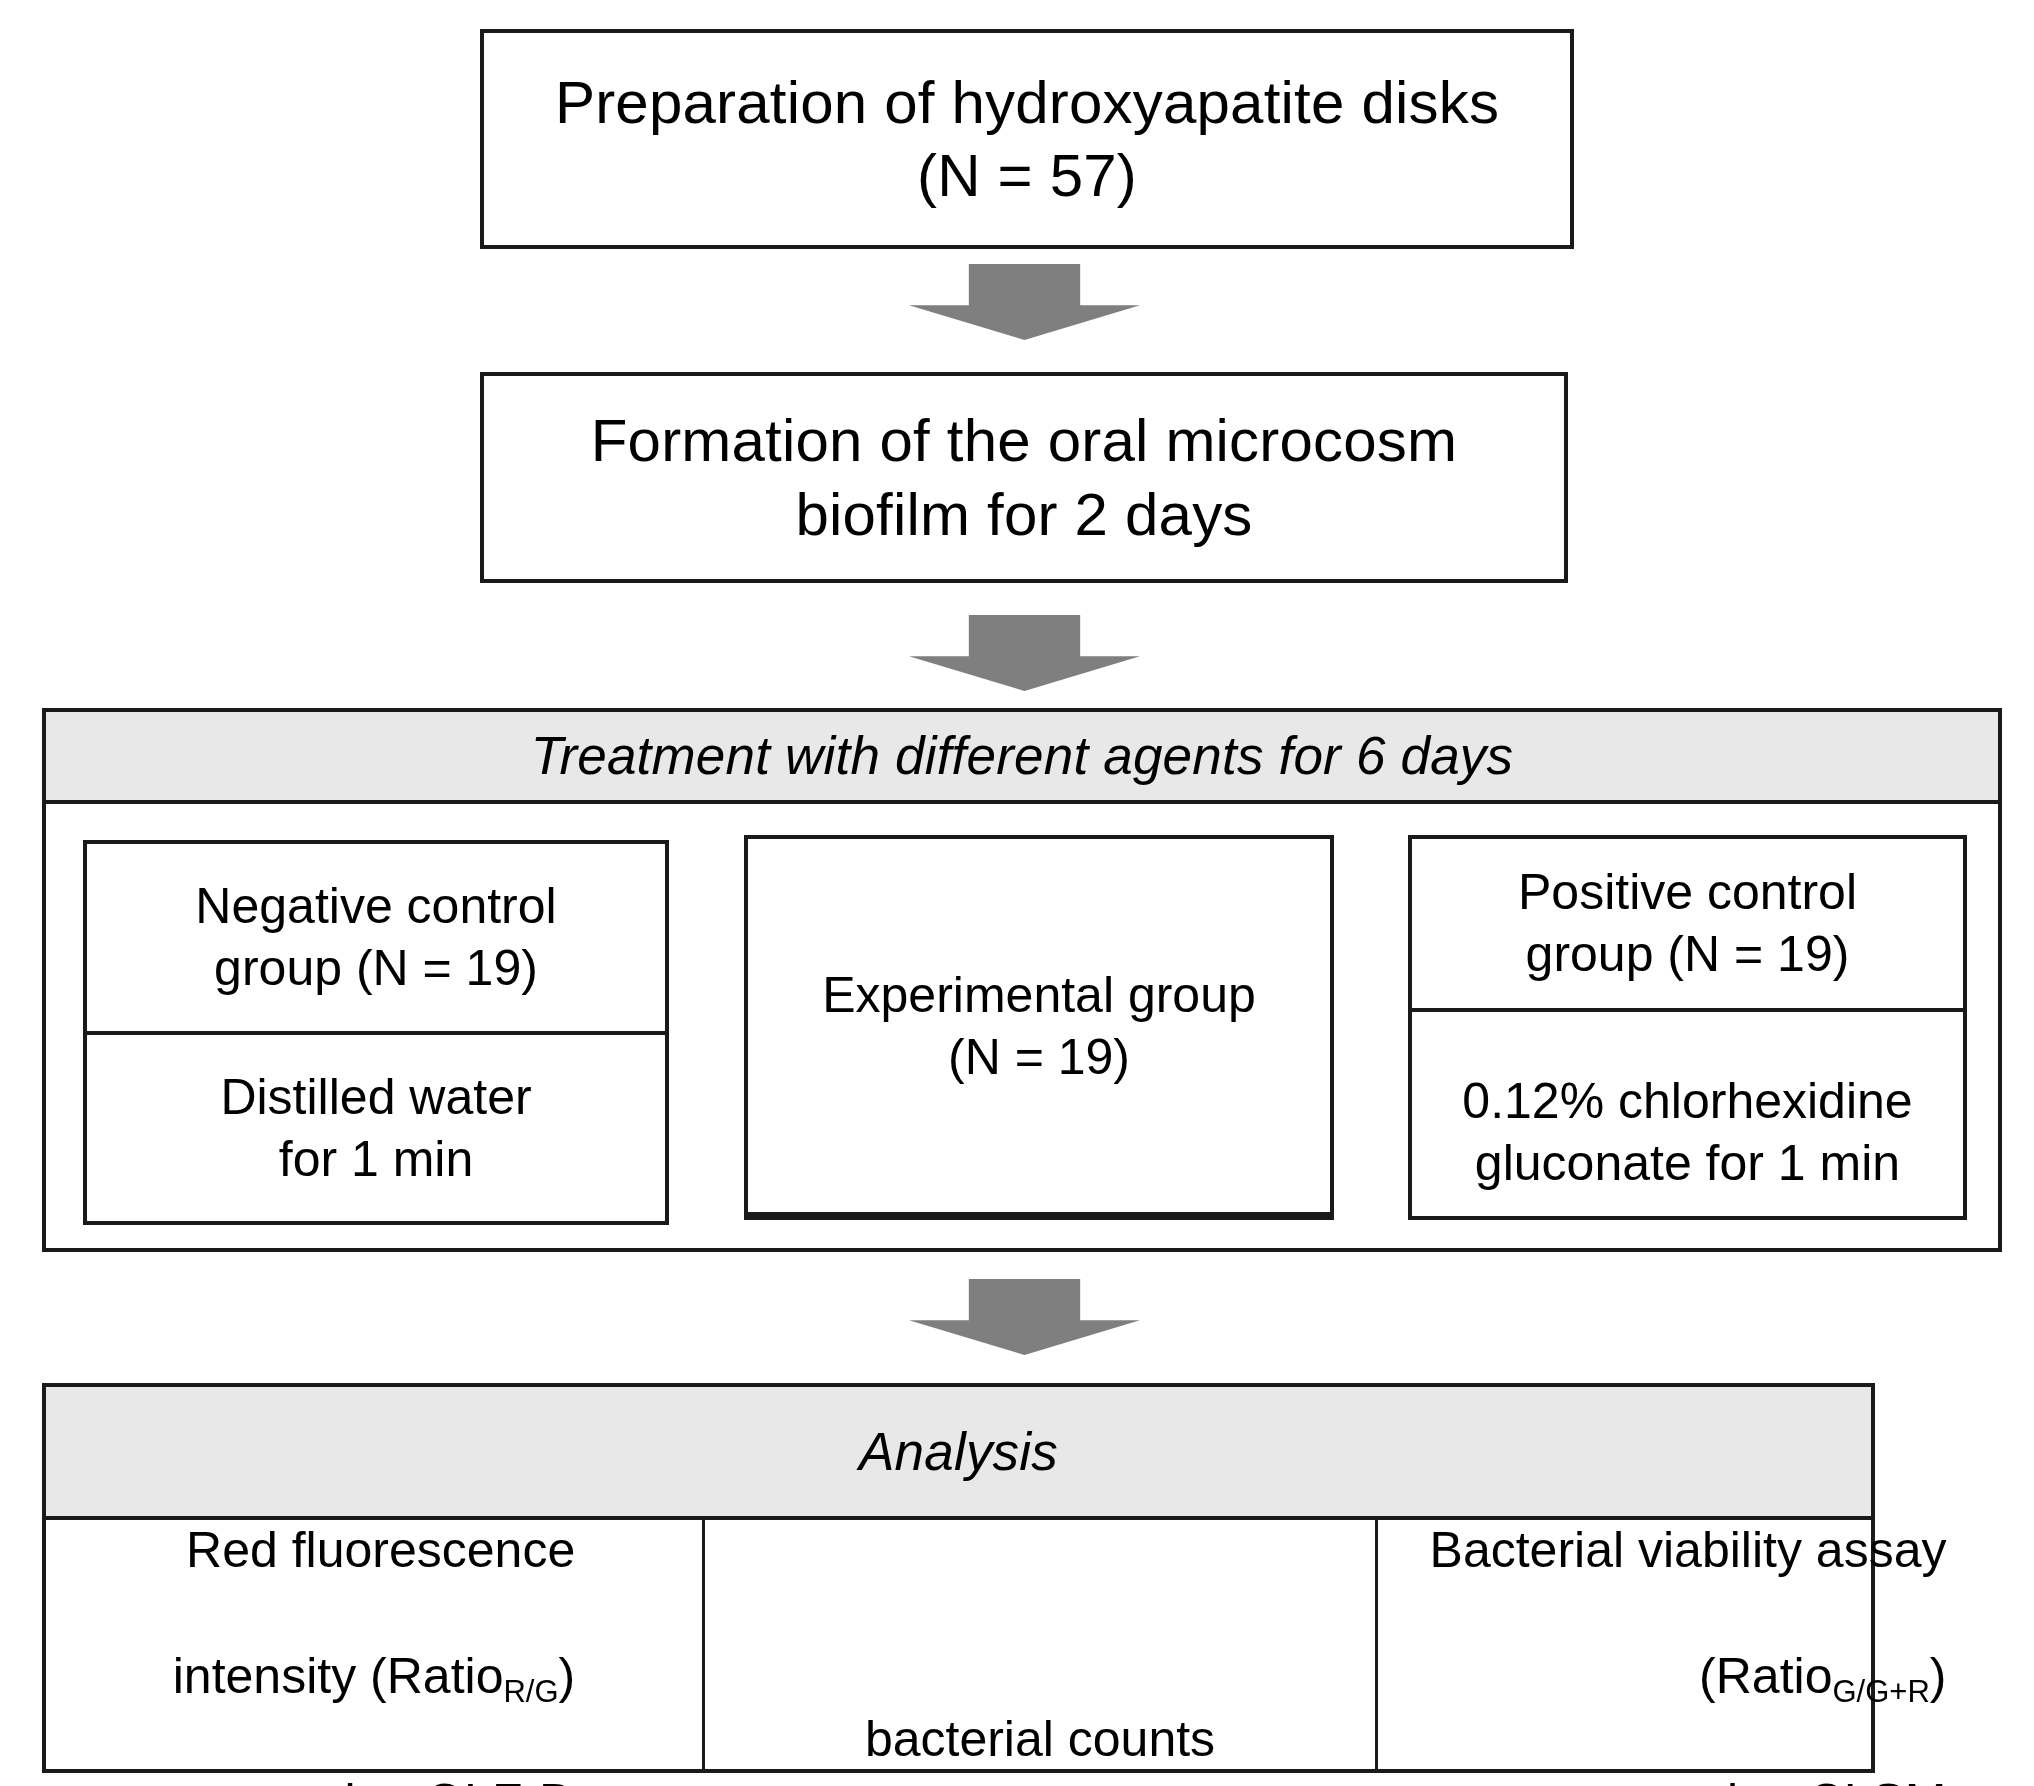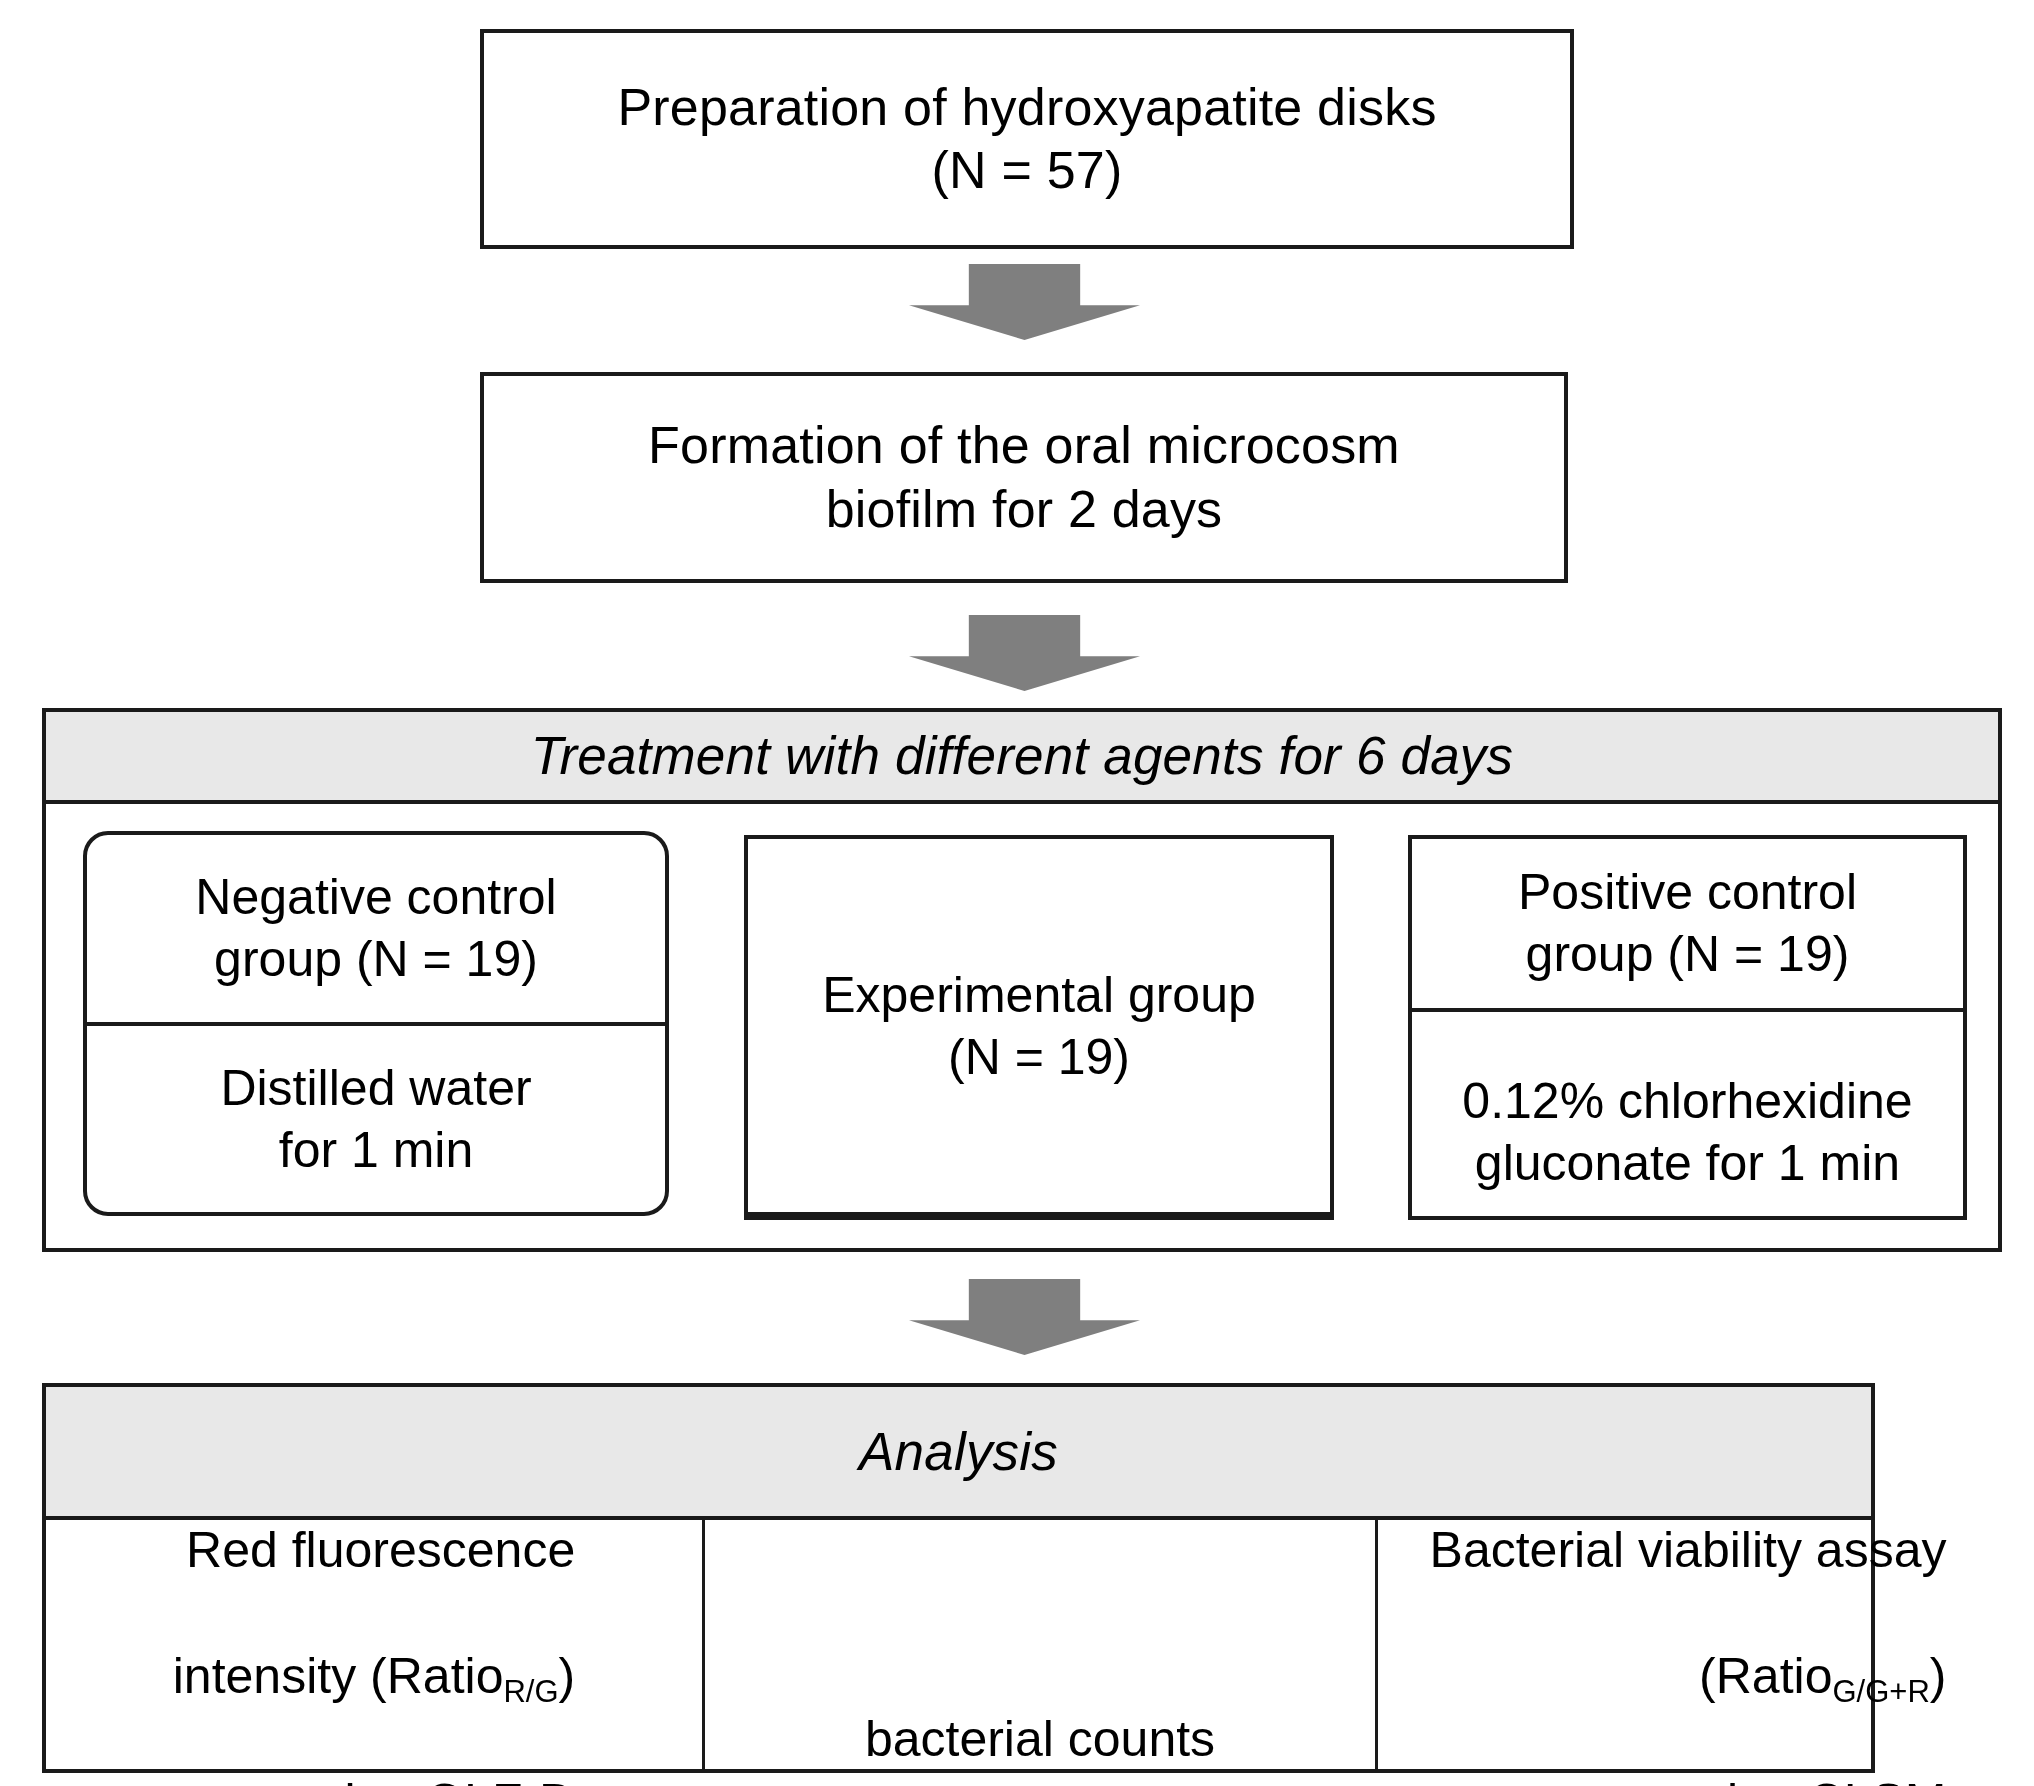--- a/index.html
+++ b/index.html
@@ -25,21 +25,21 @@
     position: absolute;
     box-sizing: border-box;
     border: 4.2px solid #1a1a1a;
     background: #ffffff;
     display: flex;
     align-items: center;
     justify-content: center;
     text-align: center;
   }
   .box-text {
-    font-size: 52px;
+    font-size: 60px;
     line-height: 1.22;
     letter-spacing: 0.2px;
     white-space: pre-line;
     padding: 0 15px;
   }
 
   
   .section {
     position: absolute;
     box-sizing: border-box;
@@ -147,21 +147,21 @@
       <polygon points="72,0 206,0 206,50 278,50 139,92 0,50 72,50" fill="#7f7f7f"></polygon>
     </svg>
   </div>
 
   <div class="section" style="left:42px; top:708px; width:1960px; height:544px;">
 
     <div class="section-header" style="height:92px;">
       <div class="section-header-text">Treatment with different agents for 6 days</div>
     </div>
 
-    <div class="subcard" style="left:37px; top:119px; width:586px; height:385px;border-radius:25px;">
+    <div class="subcard" style="left:37px; top:128px; width:586px; height:385px;">
       <div class="subcard-top">
         <div class="subcard-text">Negative control
 group (N = 19)</div>
       </div>
       <div class="subcard-bottom">
         <div class="subcard-text">Distilled water
 for 1 min</div>
       </div>
     </div>
 

